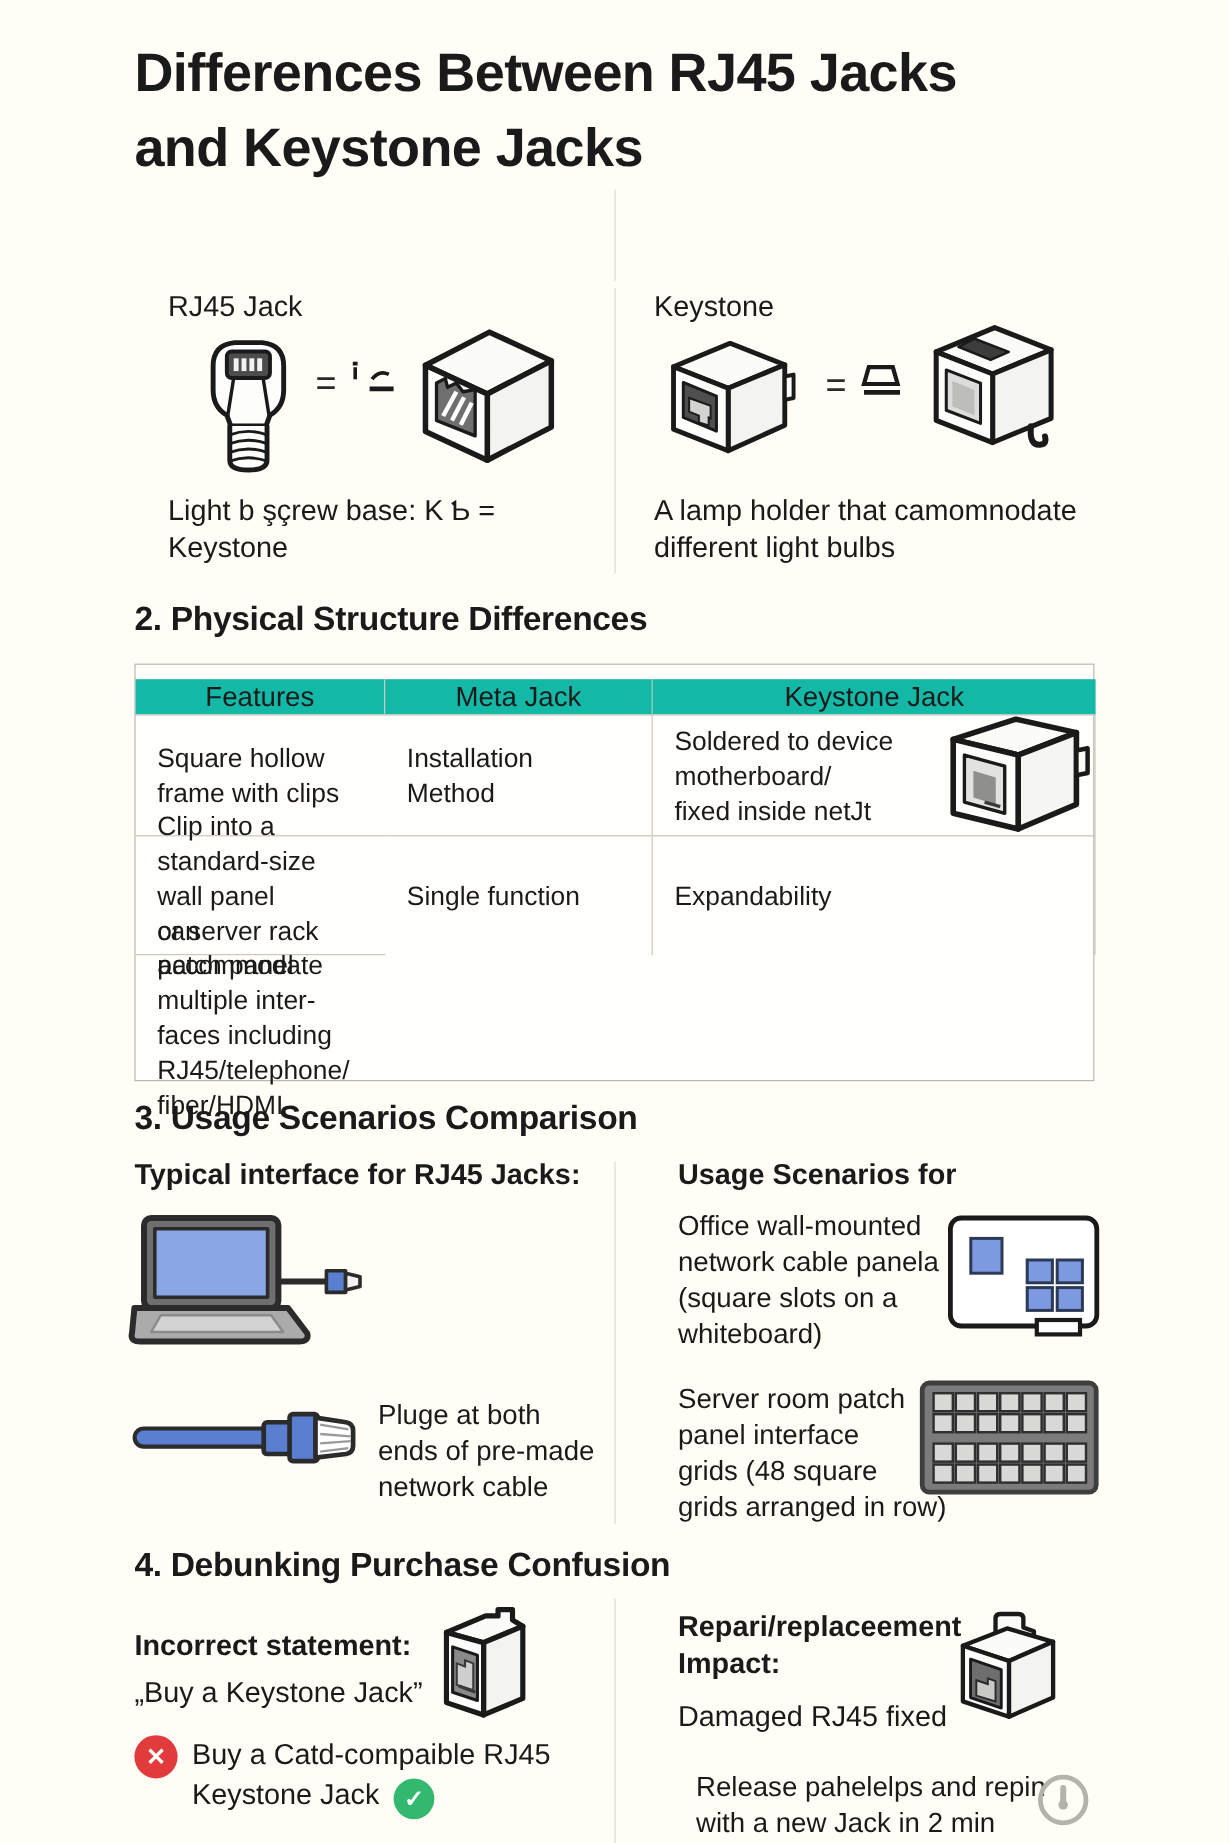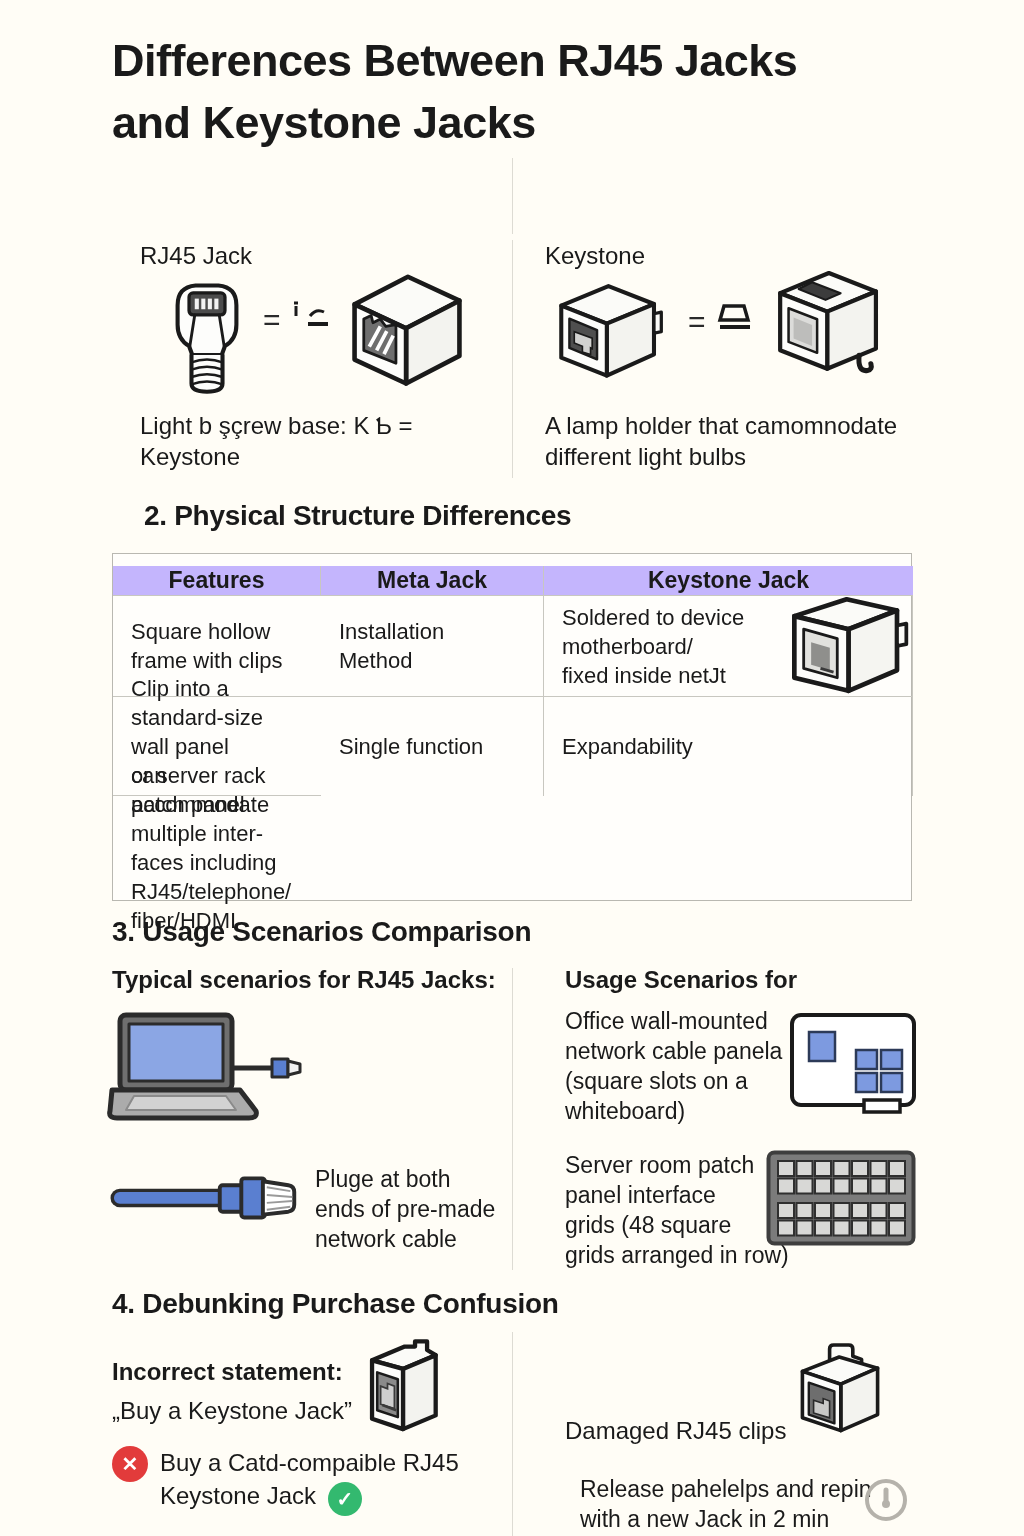--- a/index.html
+++ b/index.html
@@ -34,22 +34,22 @@
   }
   .cell {
     border-right:1px solid #c8c7c0; border-bottom:1px solid #c8c7c0;
     display:flex; align-items:center;
     padding:8px 14px 8px 18px;
     font-size:22px; line-height:29px;
   }
   .cell.last-col { border-right:none; }
   .cell.last-row { border-bottom:none; }
   .cell.hdr {
-    background:#c4b5fd; justify-content:center; padding:4px;
-    font-size:23px; font-weight:700;margin-top:12px;
+    background:#14b8a6; justify-content:center; padding:4px;
+    font-size:23px; font-weight:400;margin-top:12px;
   }
 
   .sub-head { font-size:24px; font-weight:600; }
   .body-txt { font-size:23px; line-height:30px; }
 
   .s4-label { font-size:24px; font-weight:600; line-height:31px; }
   .s4-txt { font-size:24px; line-height:33px; }
 
   .badge {
     width:36px; height:36px; border-radius:50%;
@@ -150,21 +150,21 @@
       <path d="M62 29 L96 42 L78 50 L46 37 Z" fill="#3c3c3c" stroke="#1a1a1a" stroke-width="2.5" stroke-linejoin="round"></path>
       <path d="M34 60 L68 73 L68 113 L34 100 Z" fill="#dcdcda" stroke="#1a1a1a" stroke-width="3" stroke-linejoin="round"></path>
       <path d="M40 71 L62 80 L62 105 L40 96 Z" fill="#bdbdbb" stroke="none"></path>
       <path d="M118 116 Q116 136 128 134 Q134 133 132 126" fill="none" stroke="#1a1a1a" stroke-width="6" stroke-linecap="round"></path>
     </svg>
   </div>
 
   <div class="abs s1-caption pre" style="left:545px; top:410px;">A lamp holder that camomnodate
 different light bulbs</div>
 
-  <h2 class="abs s-head" style="left:112px; top:500px;margin-left:32px;">2. Physical Structure Differences</h2>
+  <h2 class="abs s-head" style="left:112px; top:500px;">2. Physical Structure Differences</h2>
 
   <div class="abs cmp-table">
     <div class="cell hdr">Features</div>
     <div class="cell hdr">Meta Jack</div>
     <div class="cell hdr last-col">Keystone Jack</div>
 
     <div class="cell pre last-col">Square hollow
 frame with clips</div>
 
     <div class="cell pre">Installation
@@ -193,21 +193,21 @@
       <path d="M40 42 L76 52 L76 94 L40 84 Z" fill="#e2e2de" stroke="#1a1a1a" stroke-width="3" stroke-linejoin="round"></path>
       <path d="M48 56 L68 62 L68 86 L48 80 Z" fill="#8f8f8c" stroke="none"></path>
       <path d="M58 84 L72 88" stroke="#3a3a3a" stroke-width="3"></path>
     </svg>
   </div>
 
   <h2 class="abs s-head" style="left:112px; top:916px;">3. Usage Scenarios Comparison</h2>
 
   <div class="abs vdiv" style="left:512px; top:968px; height:302px;"></div>
 
-  <div class="abs sub-head" style="left:112px; top:966px;">Typical scenarios for RJ45 Jacks:</div>
+  <div class="abs sub-head" style="left:112px; top:966px;">Typical interface for RJ45 Jacks:</div>
   <div class="abs sub-head" style="left:565px; top:966px;">Usage Scenarios for</div>
 
   <div class="abs" style="left:106px; top:1010px;">
     <svg width="200" height="120" viewBox="0 0 200 120">
       <g stroke="#2b2b2b" stroke-linejoin="round">
         <rect x="14" y="5" width="112" height="75" rx="6" fill="#6f6f6f" stroke-width="5"></rect>
         <rect x="23" y="14" width="94" height="57" fill="#8ba6e4" stroke-width="3"></rect>
         <path d="M126 58 L170 58" fill="none" stroke-width="5"></path>
         <rect x="166" y="49" width="16" height="18" fill="#5a7fd0" stroke-width="3"></rect>
         <path d="M182 51 L194 54 L194 62 L182 65 Z" fill="#f2f2f2" stroke-width="3"></path>
@@ -305,35 +305,37 @@
       <path d="M24 58 L32 61 L32 55 L40 58 L40 84 L24 79 Z" fill="#cecece" stroke="#3a3a3a" stroke-width="2"></path>
       <path d="M26 80 L42 86" stroke="#3a3a3a" stroke-width="3"></path>
     </svg>
   </div>
 
   <div class="abs badge" style="left:112px; top:1446px; background:#e23b3b;">✕</div>
   <div class="abs s4-txt pre" style="left:160px; top:1446px;">Buy a Catd-compaible RJ45
 Keystone Jack</div>
   <div class="abs badge" style="left:328px; top:1482px; width:34px; height:34px; background:#33b96f;">✓</div>
 
+  <div class="abs s4-label pre" style="left:565px; top:1340px;">Repari/replaceement
+Impact:</div>
 
   <div class="abs" style="left:788px; top:1334px;">
     <svg width="104" height="110" viewBox="0 0 130 120">
       <g stroke="#1a1a1a" stroke-width="4.5" stroke-linejoin="round">
         <path d="M52 24 L52 10 Q52 5 57 5 L76 5 Q81 5 81 10 L81 19 L92 23 L92 30 L66 36 L52 30 Z" fill="#fbfbf8"></path>
         <path d="M18 38 L64 20 L112 34 L66 54 Z" fill="#fbfbf8"></path>
         <path d="M66 54 L112 34 L112 92 L66 112 Z" fill="#f3f3ef"></path>
         <path d="M18 38 L66 54 L66 112 L18 96 Z" fill="#fdfdfb"></path>
       </g>
       <path d="M26 52 L58 63 L58 103 L26 92 Z" fill="#6e6e6e" stroke="#1a1a1a" stroke-width="3" stroke-linejoin="round"></path>
       <path d="M32 74 L44 78 L44 72 L52 75 L52 96 L32 90 Z" fill="#c9c9c7" stroke="#2a2a2a" stroke-width="2"></path>
     </svg>
   </div>
 
-  <div class="abs s4-txt" style="left:565px; top:1414px;">Damaged RJ45 clips</div>
+  <div class="abs s4-txt" style="left:565px; top:1414px;">Damaged RJ45 fixed</div>
   <div class="abs body-txt pre" style="left:580px; top:1474px;">Release pahelelps and repin
 with a new Jack in 2 min</div>
 
   <div class="abs" style="left:862px; top:1476px;">
     <svg width="48" height="48" viewBox="0 0 48 48">
       <circle cx="24" cy="24" r="19" fill="none" stroke="#b5b2ab" stroke-width="4"></circle>
       <path d="M24 14 L24 27" stroke="#b5b2ab" stroke-width="5" stroke-linecap="round"></path>
       <circle cx="24" cy="28" r="4" fill="#b5b2ab"></circle>
     </svg>
   </div>

